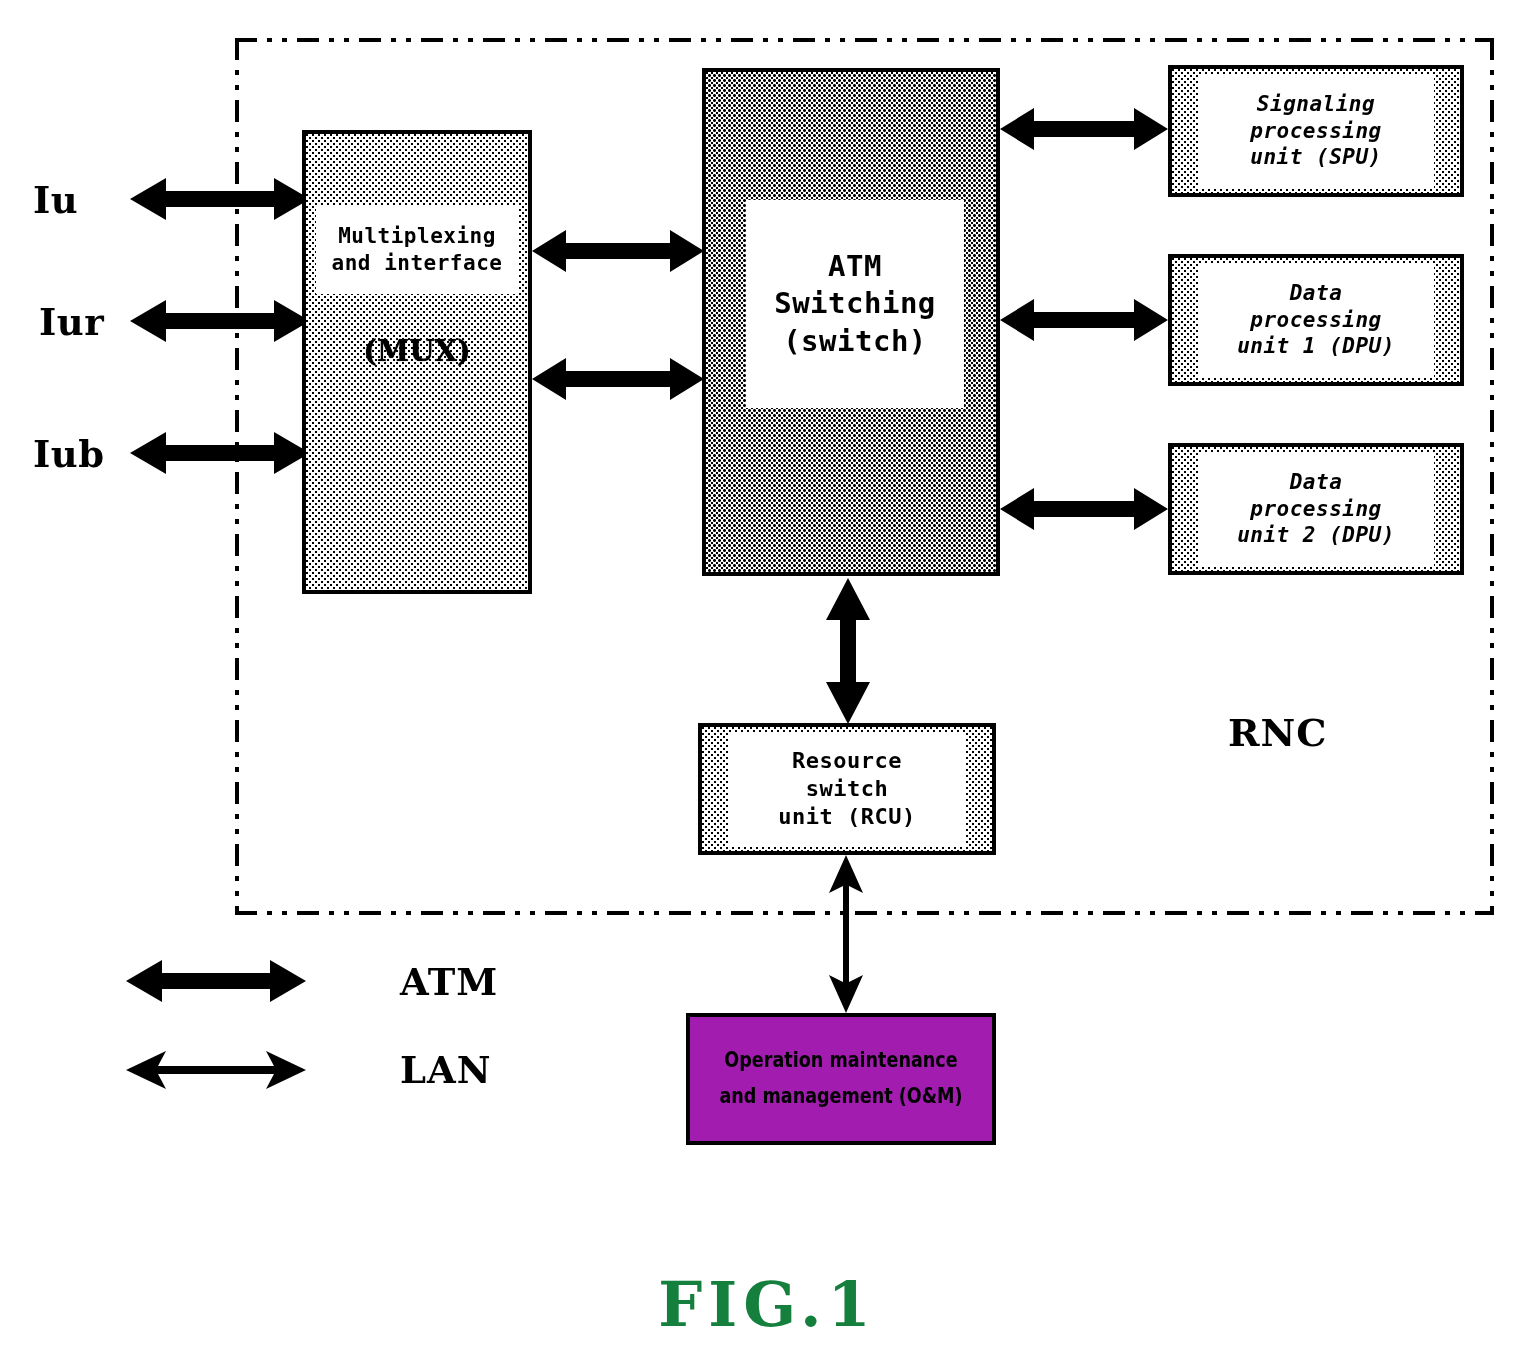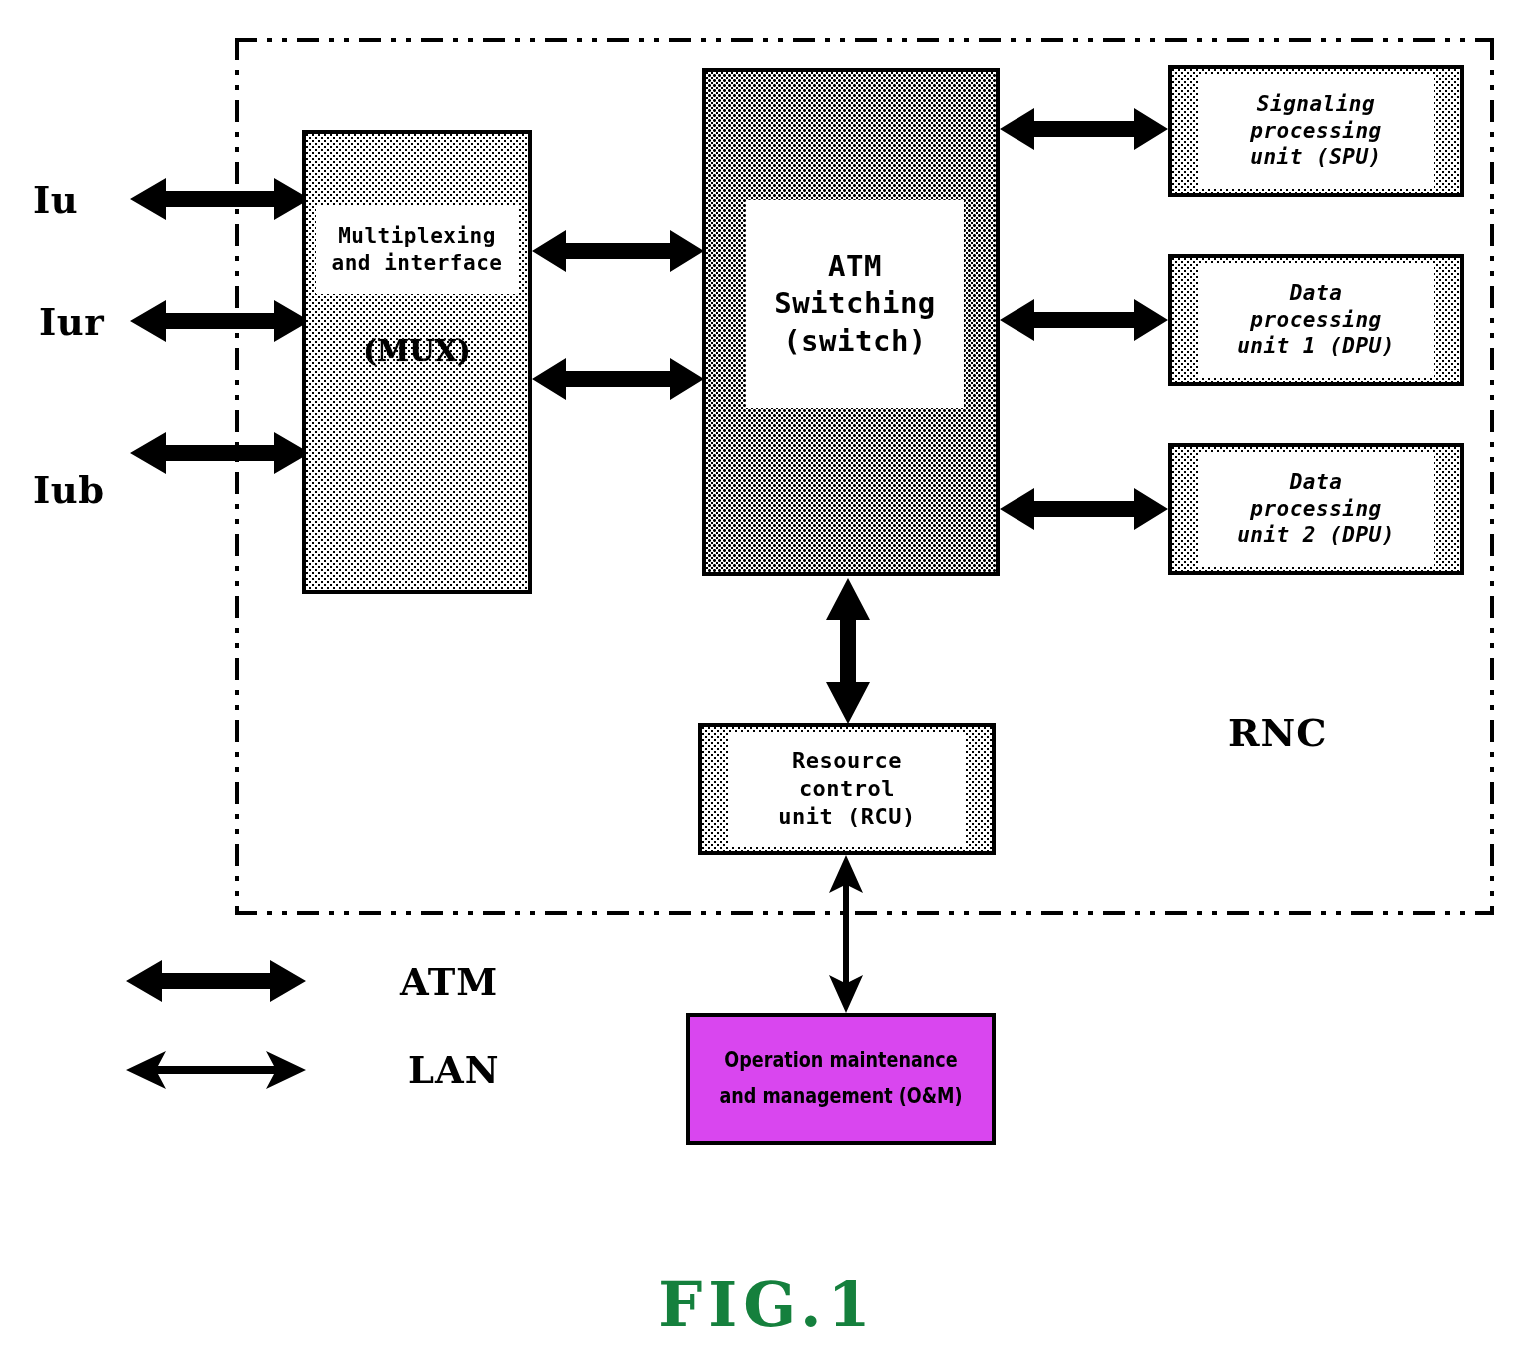--- a/index.html
+++ b/index.html
@@ -140,21 +140,21 @@
   
   #rcu-box { left: 698px; top: 723px; width: 298px; height: 132px; }
   #rcu-box .inner-label {
     left: 26px; right: 26px; top: 5px; bottom: 5px;
     font-size: 22px;
   }
 
   
   #oam-box {
     left: 686px; top: 1013px; width: 310px; height: 132px;
-    background: #d946ef;
+    background: #a21caf;
   }
   #oam-label {
     position: absolute;
     left: 6px; right: 6px; top: 0; bottom: 0;
     display: flex; flex-direction: column;
     align-items: center; justify-content: center;
     text-align: center;
     font-family: "DejaVu Sans Condensed", "Liberation Sans Narrow", "DejaVu Sans", sans-serif;
     font-weight: bold;
     font-size: 21px;
@@ -168,21 +168,21 @@
   .iface-label {
     position: absolute;
     font-family: "DejaVu Serif", serif;
     font-weight: bold;
     font-size: 37px;
     color: #000;
     letter-spacing: 0.5px;
   }
   #iface-iu  { left: 33px; top: 178px; text-align: right; }
   #iface-iur { left: 33px; top: 300px; margin-left: 6px; }
-  #iface-iub { left: 33px; top: 432px; margin-top: 36px; }
+  #iface-iub { left: 33px; top: 432px; }
 
   
   #rnc-caption {
     position: absolute;
     left: 1228px; top: 710px;
     font-family: "DejaVu Serif", serif;
     font-weight: bold;
     font-size: 38px;
     color: #000;
     letter-spacing: 1px;
@@ -206,21 +206,21 @@
     position: absolute;
     font-family: "DejaVu Serif", serif;
     font-weight: bold;
     font-size: 37px;
     color: #000;
     letter-spacing: 1px;
   }
   #legend-atm-arrow { left: 126px; top: 955px; }
   #legend-atm-text  { left: 400px; top: 960px; }
   #legend-lan-arrow { left: 126px; top: 1048px; }
-  #legend-lan-text  { left: 400px; top: 1048px; margin-left: 8px; }
+  #legend-lan-text  { left: 400px; top: 1048px; }
 </style>
 </head>
 <body>
 
 <div id="canvas">
 
   <div class="rnc-boundary">
     <div class="edge edge-h edge-top"></div>
     <div class="edge edge-h edge-bottom"></div>
     <div class="edge edge-v edge-left"></div>
@@ -285,21 +285,21 @@
 processing
 unit 2 (DPU)</div>
   </div>
 
   <svg class="arrow-svg" style="left:820px; top:578px;" width="56" height="146" viewBox="0 0 56 146">
     <path d="M28,0 L50,42 L36,42 L36,104 L50,104 L28,146 L6,104 L20,104 L20,42 L6,42 Z" fill="#000"></path>
   </svg>
 
   <div class="unit-box stipple" id="rcu-box">
     <div class="inner-label">Resource
-control
+switch
 unit (RCU)</div>
   </div>
 
   <svg class="arrow-svg" style="left:824px; top:855px;" width="44" height="158" viewBox="0 0 44 158">
     <path d="M22,0 L39,38 L25,31 L25,127 L39,120 L22,158 L5,120 L19,127 L19,31 L5,38 Z" fill="#000"></path>
   </svg>
 
   <div class="unit-box" id="oam-box">
     <div id="oam-label">Operation maintenance
 and management (O&amp;M)</div>

